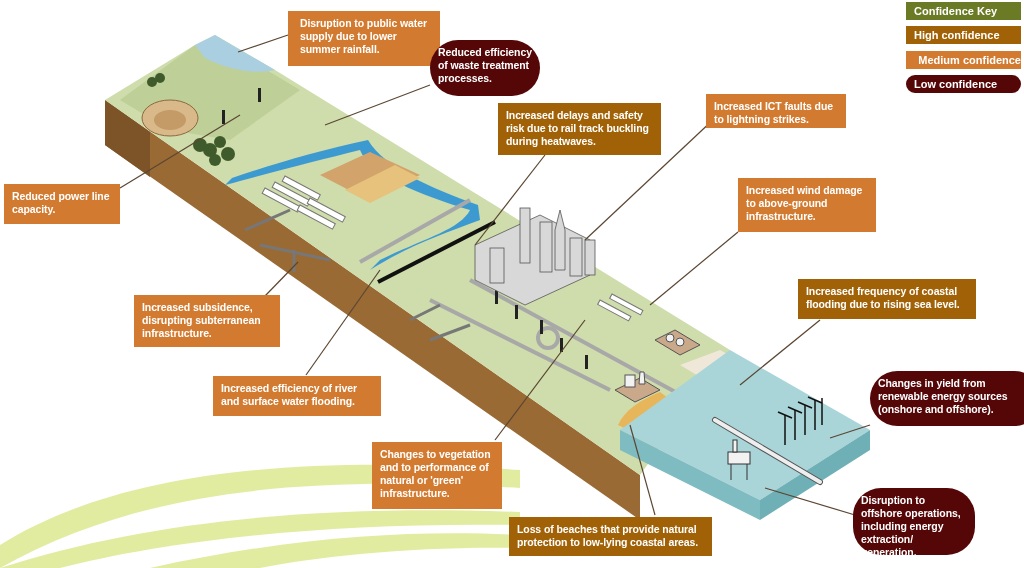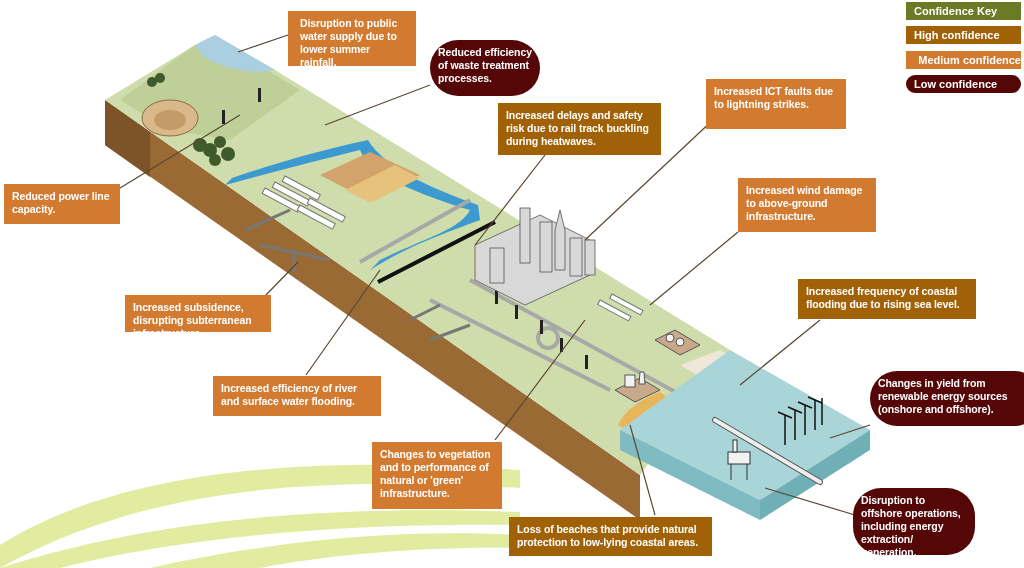--- a/index.html
+++ b/index.html
@@ -156,25 +156,25 @@
     <line x1="855" y1="515" x2="765" y2="488"></line>
     <line x1="655" y1="515" x2="630" y2="425"></line>
   </g>
 </svg>
 
 <div class="key k-title" style="top:2px;">Confidence Key</div>
 <div class="key c-high" style="top:26px;">High confidence</div>
 <div class="key c-med" style="top:51px;text-align:right;">Medium confidence</div>
 <div class="key c-low" style="top:75px;">Low confidence</div>
 
-<div class="callout c-med" style="left:288px;top:11px;width:128px;height:55px;padding-left:12px;">Disruption to public water supply due to lower summer rainfall.</div>
+<div class="callout c-med" style="left:288px;top:11px;width:152px;height:55px;padding-left:12px;">Disruption to public water supply due to lower summer rainfall.</div>
 <div class="callout c-low" style="left:430px;top:40px;width:110px;height:56px;">Reduced efficiency of waste treatment processes.</div>
 <div class="callout c-high" style="left:498px;top:103px;width:163px;height:52px;">Increased delays and safety risk due to rail track buckling during heatwaves.</div>
-<div class="callout c-med" style="left:706px;top:79px;width:140px;height:50px;">Increased ICT faults due to lightning strikes.</div>
+<div class="callout c-med" style="left:706px;top:94px;width:140px;height:34px;">Increased ICT faults due to lightning strikes.</div>
 <div class="callout c-med" style="left:738px;top:178px;width:138px;height:54px;">Increased wind damage to above-ground infrastructure.</div>
 <div class="callout c-med" style="left:4px;top:184px;width:116px;height:40px;">Reduced power line capacity.</div>
 <div class="callout c-high" style="left:798px;top:279px;width:178px;height:40px;">Increased frequency of coastal flooding due to rising sea level.</div>
-<div class="callout c-med" style="left:125px;top:295px;width:146px;height:37px;">Increased subsidence, disrupting subterranean infrastructure.</div>
+<div class="callout c-med" style="left:134px;top:295px;width:146px;height:52px;">Increased subsidence, disrupting subterranean infrastructure.</div>
 <div class="callout c-low" style="left:870px;top:371px;width:172px;height:55px;">Changes in yield from renewable energy sources (onshore and offshore).</div>
 <div class="callout c-med" style="left:213px;top:376px;width:168px;height:40px;">Increased efficiency of river and surface water flooding.</div>
 <div class="callout c-med" style="left:372px;top:442px;width:130px;height:67px;">Changes to vegetation and to performance of natural or 'green' infrastructure.</div>
 <div class="callout c-low" style="left:853px;top:488px;width:122px;height:67px;">Disruption to offshore operations, including energy extraction/ generation.</div>
 <div class="callout c-high" style="left:509px;top:517px;width:203px;height:39px;">Loss of beaches that provide natural protection to low-lying coastal areas.</div>
 
 </body></html>

